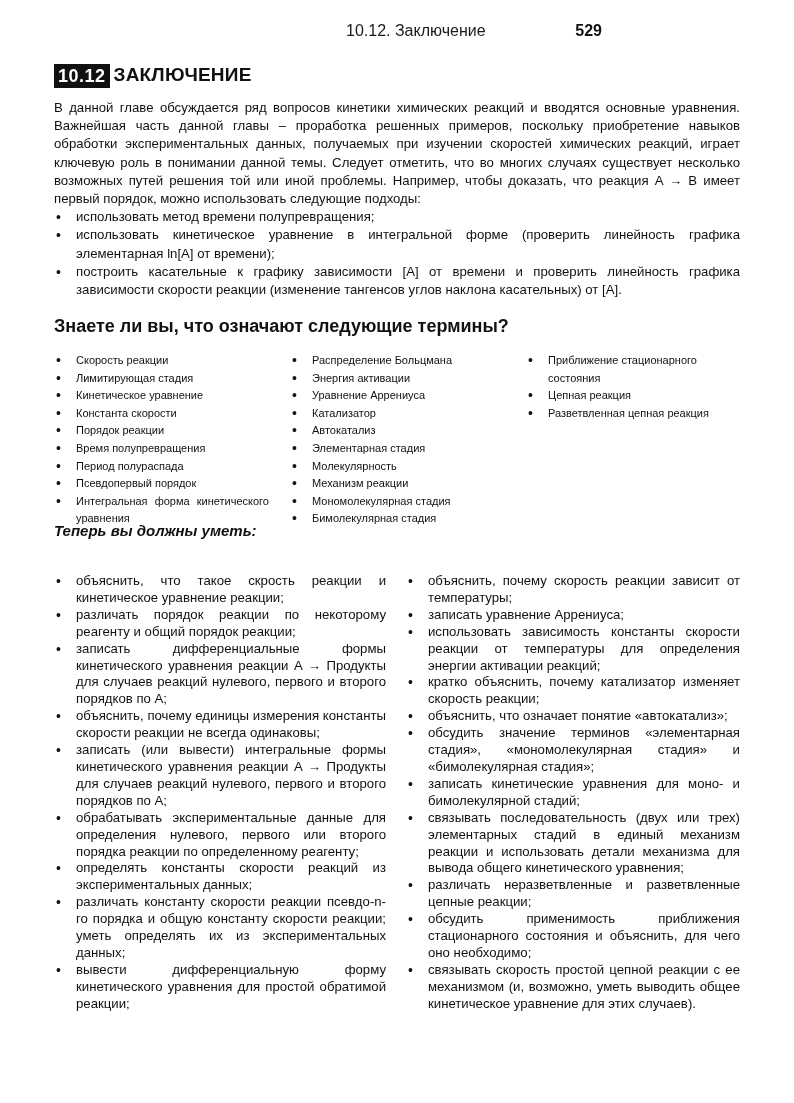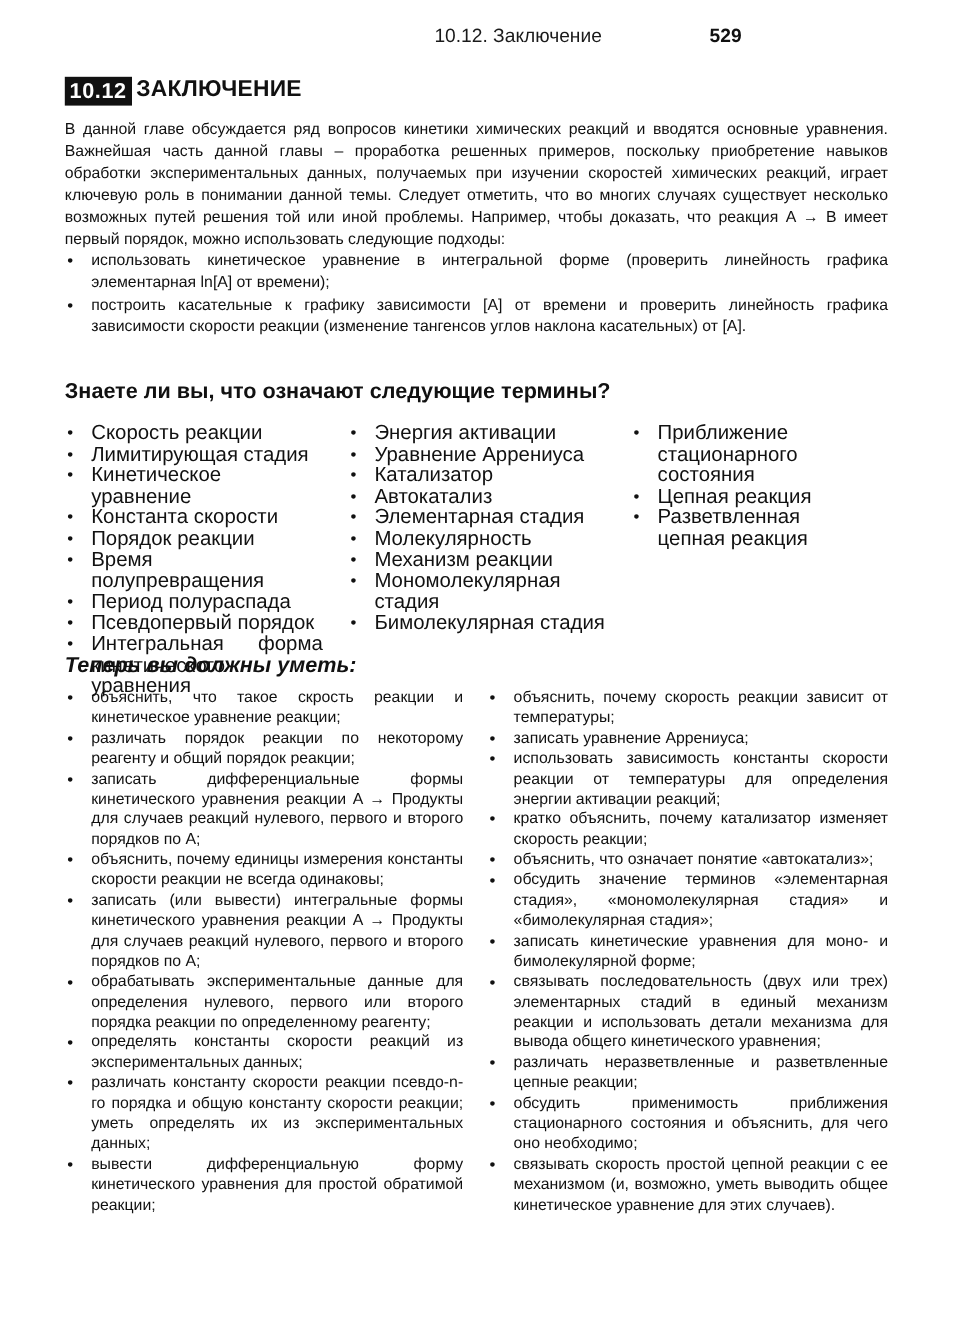--- a/index.html
+++ b/index.html
@@ -1,21 +1,21 @@
 <!DOCTYPE html>
 <html><head>
   <meta charset="utf-8">
   <style>
     html, body { margin: 0; padding: 0; background: #ffffff; }
     body {
       width: 794px; height: 1103px; position: relative; overflow: hidden;
       font-family: "Liberation Sans", sans-serif; color: #111;
     }
     .running-head {
-      position: absolute; top: 22px; left: 16px; width: 660px; height: 22px;
+      position: absolute; top: 22px; left: 0; width: 660px; height: 22px;
     }
     .running-title {
       position: absolute; left: 346px; top: 0; font-size: 16px; color: #1a1a1a;
     }
     .page-number {
       position: absolute; right: 58px; top: 0; font-size: 16px; font-weight: bold;
     }
     .section-heading {
       position: absolute; left: 54px; top: 64px; display: flex; align-items: flex-start;
     }
@@ -31,27 +31,27 @@
     .intro p { margin: 0; }
     ul.bullets { list-style: none; margin: 0; padding: 0; }
     ul.bullets li { position: relative; padding-left: 22px; }
     ul.bullets li::before {
       content: "\2022"; position: absolute; left: 2px; top: 0; font-size: 14px;
     }
     .terms-heading {
       position: absolute; left: 54px; top: 316px; font-size: 18px; font-weight: bold;
     }
     .terms-col {
-      position: absolute; top: 352px; font-size: 17px; line-height: 17.6px;
+      position: absolute; top: 352px; font-size: 11px; line-height: 17.6px;
     }
     .terms-col.c1 { left: 54px; width: 215px; }
     .terms-col.c2 { left: 290px; width: 215px; }
     .terms-col.c3 { left: 526px; width: 200px; }
     .skills-heading {
-      position: absolute; left: 54px; top: 544px; font-size: 18px; font-weight: bold; font-style: italic; text-align: center;
+      position: absolute; left: 54px; top: 522px; font-size: 15px; font-weight: bold; font-style: italic; text-align: center;
     }
     .skills-col {
       position: absolute; top: 573px; font-size: 13.2px; line-height: 16.9px; text-align: justify;
     }
     .skills-col.left { left: 54px; width: 332px; }
     .skills-col.right { left: 406px; width: 334px; }
     .skills-col li { margin-bottom: 0; }
   </style>
 </head>
 <body>
@@ -62,40 +62,42 @@
 </div>
 
 <div class="section-heading">
   <span class="section-num">10.12</span>
   <span class="section-title">ЗАКЛЮЧЕНИЕ</span>
 </div>
 
 <div class="intro">
   <p>В данной главе обсуждается ряд вопросов кинетики химических реакций и вводятся основные уравнения. Важнейшая часть данной главы – проработка решенных примеров, поскольку приобретение навыков обработки экспериментальных данных, получаемых при изучении скоростей химических реакций, играет ключевую роль в понимании данной темы. Следует отметить, что во многих случаях существует несколько возможных путей решения той или иной проблемы. Например, чтобы доказать, что реакция A → B имеет первый порядок, можно использовать следующие подходы:</p>
   <ul class="bullets">
+    <li>использовать метод времени полупревращения;</li>
     <li>использовать кинетическое уравнение в интегральной форме (проверить линейность графика элементарная ln[A] от времени);</li>
     <li>построить касательные к графику зависимости [A] от времени и проверить линейность графика зависимости скорости реакции (изменение тангенсов углов наклона касательных) от [A].</li>
   </ul>
 </div>
 
 <div class="terms-heading">Знаете ли вы, что означают следующие термины?</div>
 
 <ul class="bullets terms-col c1">
   <li>Скорость реакции</li>
   <li>Лимитирующая стадия</li>
   <li>Кинетическое уравнение</li>
   <li>Константа скорости</li>
   <li>Порядок реакции</li>
   <li>Время полупревращения</li>
   <li>Период полураспада</li>
   <li>Псевдопервый порядок</li>
   <li style="text-align:justify">Интегральная форма кинетического уравнения</li>
 </ul>
 
 <ul class="bullets terms-col c2">
+  <li>Распределение Больцмана</li>
   <li>Энергия активации</li>
   <li>Уравнение Аррениуса</li>
   <li>Катализатор</li>
   <li>Автокатализ</li>
   <li>Элементарная стадия</li>
   <li>Молекулярность</li>
   <li>Механизм реакции</li>
   <li>Мономолекулярная стадия</li>
   <li>Бимолекулярная стадия</li>
 </ul>
@@ -120,18 +122,18 @@
   <li>вывести дифференциальную форму кинетического уравнения для простой обратимой реакции;</li>
 </ul>
 
 <ul class="bullets skills-col right">
   <li>объяснить, почему скорость реакции зависит от температуры;</li>
   <li>записать уравнение Аррениуса;</li>
   <li>использовать зависимость константы скорости реакции от температуры для определения энергии активации реакций;</li>
   <li>кратко объяснить, почему катализатор изменяет скорость реакции;</li>
   <li>объяснить, что означает понятие «автокатализ»;</li>
   <li>обсудить значение терминов «элементарная стадия», «мономолекулярная стадия» и «бимолекулярная стадия»;</li>
-  <li>записать кинетические уравнения для моно- и бимолекулярной форме;</li>
+  <li>записать кинетические уравнения для моно- и бимолекулярной стадий;</li>
   <li>связывать последовательность (двух или трех) элементарных стадий в единый механизм реакции и использовать детали механизма для вывода общего кинетического уравнения;</li>
   <li>различать неразветвленные и разветвленные цепные реакции;</li>
   <li>обсудить применимость приближения стационарного состояния и объяснить, для чего оно необходимо;</li>
   <li>связывать скорость простой цепной реакции с ее механизмом (и, возможно, уметь выводить общее кинетическое уравнение для этих случаев).</li>
 </ul>
 
 </body></html>

